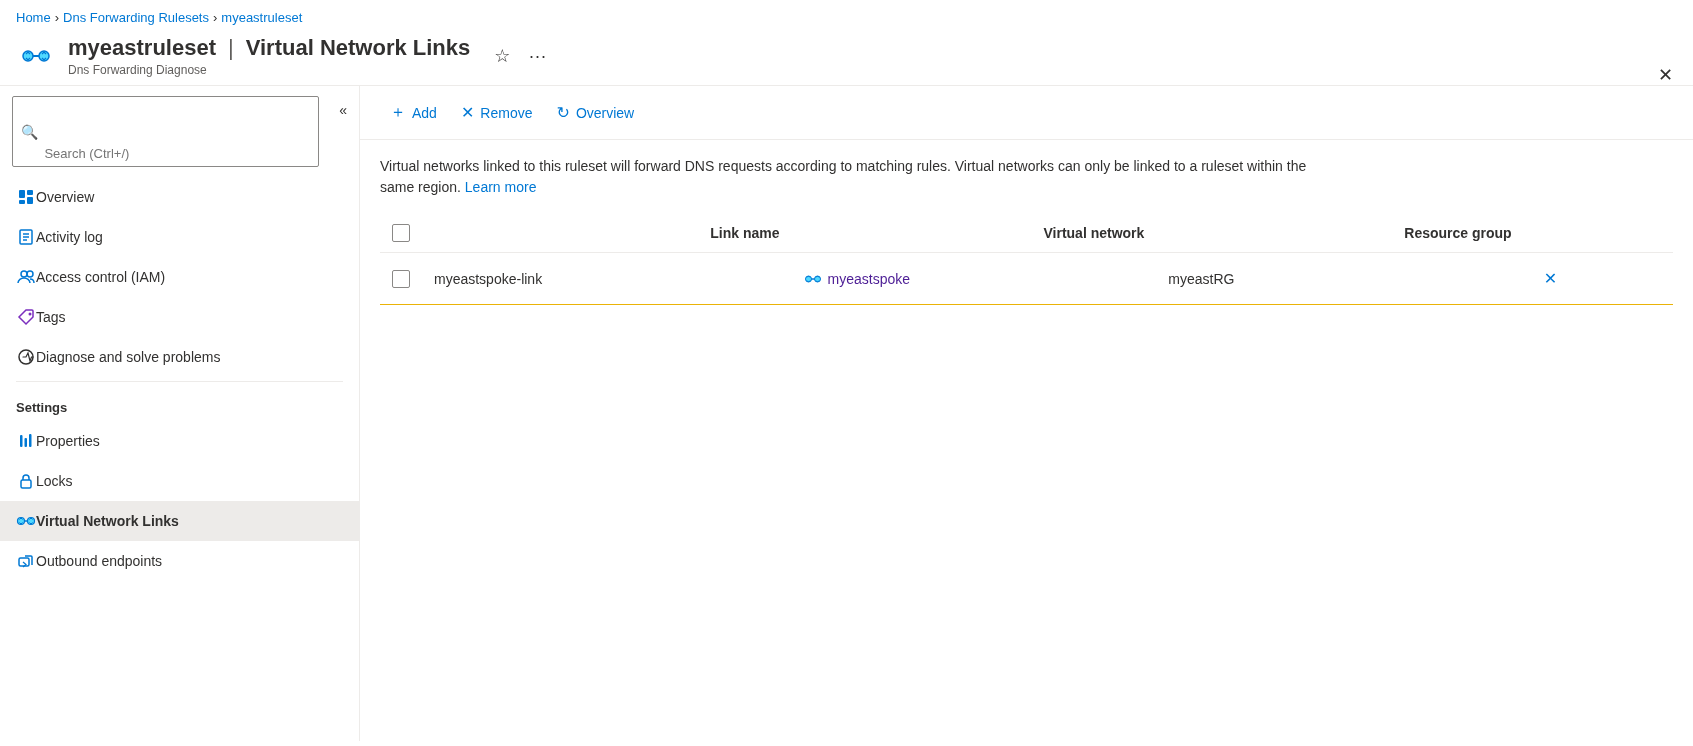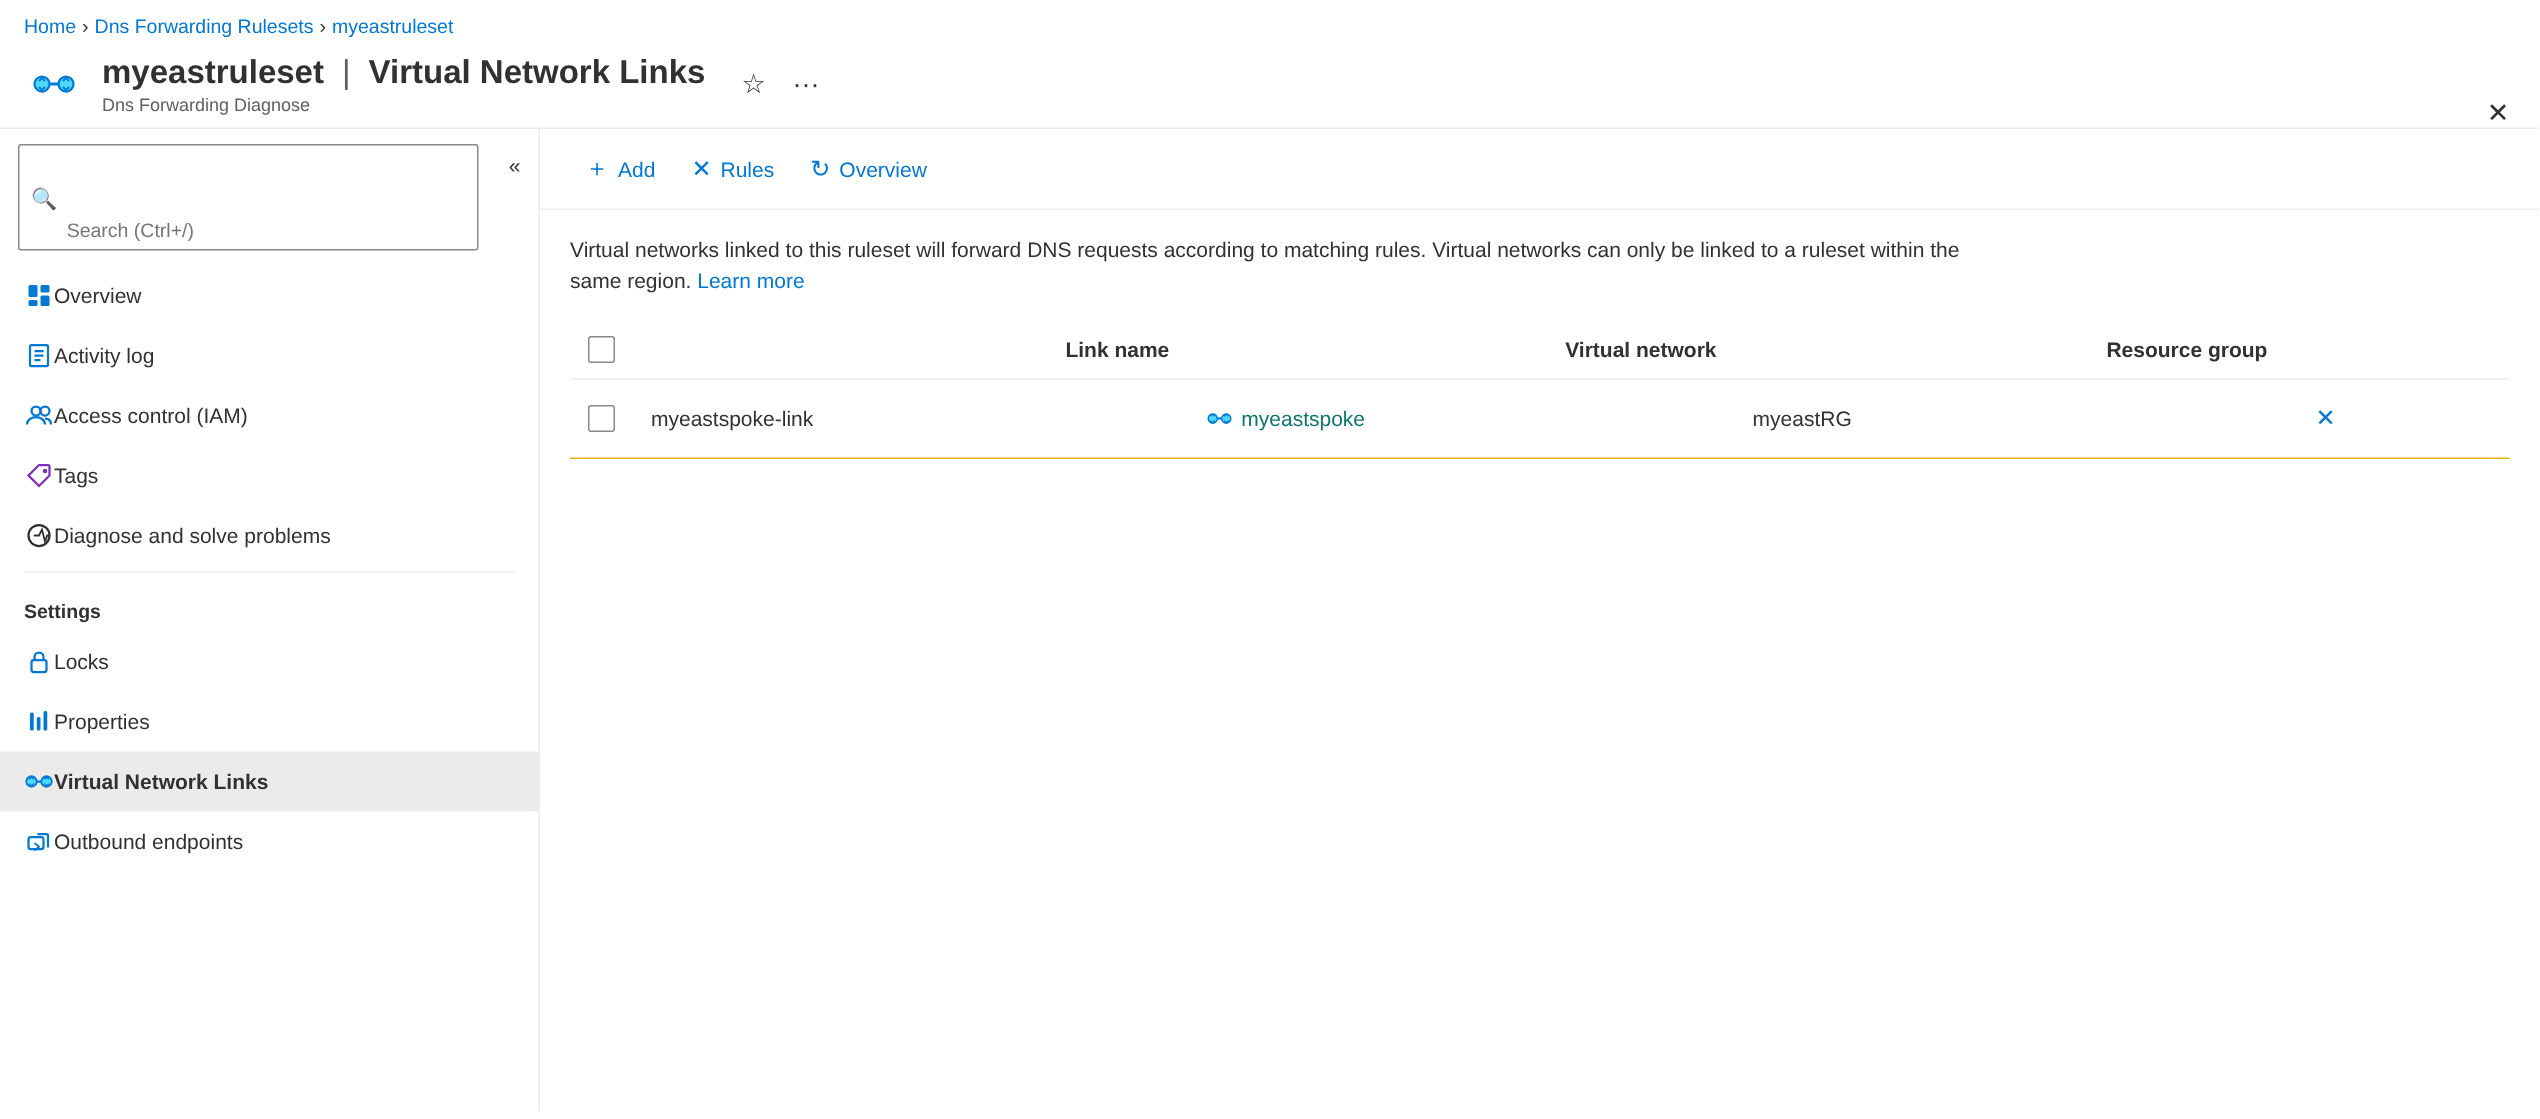--- a/index.html
+++ b/index.html
@@ -52,21 +52,21 @@
 
     
     .table-area { padding: 0 20px; flex: 1; }
     table { width: 100%; border-collapse: collapse; }
     thead tr { border-bottom: 1px solid #edebe9; }
     thead th { padding: 10px 12px; text-align: right; font-size: 14px; font-weight: 600; color: #323130; }
     tbody tr { border-bottom: 1px solid #eab308; }
     tbody td { padding: 12px 12px; font-size: 14px; color: #323130; }
     .checkbox { width: 18px; height: 18px; border: 1.5px solid #8a8886; border-radius: 2px; cursor: pointer; background: #fff; flex-shrink: 0; }
     .checkbox-cell { width: 40px; }
-    .vnet-link { color: #0f766e; text-decoration: none; display: flex; align-items: center; gap: 6px; }
+    .vnet-link { color: #4c1d95; text-decoration: none; display: flex; align-items: center; gap: 6px; }
     .delete-btn { background: none; border: none; cursor: pointer; color: #0078d4; font-size: 16px; padding: 4px 8px; }
   </style>
 </head>
 <body>
 
 <div class="breadcrumb">
   <a>Home</a>
   <span>›</span>
   <a>Dns Forwarding Rulesets</a>
   <span>›</span>
@@ -167,36 +167,36 @@
       </span>
       <span>Diagnose and solve problems</span>
     </div>
 
     <hr class="divider">
     <div class="section-header">Settings</div>
 
     <div class="nav-item">
       <span class="nav-icon">
         <svg width="18" height="18" viewBox="0 0 18 18" fill="none">
-            <rect x="4" y="8" width="10" height="8" rx="1.5" stroke="#0078d4" stroke-width="1.5" fill="none"></rect>
-            <path d="M6 8V6a3 3 0 016 0v2" stroke="#0078d4" stroke-width="1.5" fill="none"></path>
-          </svg>
-      </span>
-      <span>Locks</span>
-    </div>
-
-    <div class="nav-item">
-      <span class="nav-icon">
-        <svg width="18" height="18" viewBox="0 0 18 18" fill="none">
             <rect x="3" y="3" width="2.5" height="12" rx="1" fill="#0078d4"></rect>
             <rect x="7.5" y="6" width="2.5" height="9" rx="1" fill="#0078d4"></rect>
             <rect x="12" y="2" width="2.5" height="13" rx="1" fill="#0078d4"></rect>
           </svg>
       </span>
       <span>Properties</span>
+    </div>
+
+    <div class="nav-item">
+      <span class="nav-icon">
+        <svg width="18" height="18" viewBox="0 0 18 18" fill="none">
+            <rect x="4" y="8" width="10" height="8" rx="1.5" stroke="#0078d4" stroke-width="1.5" fill="none"></rect>
+            <path d="M6 8V6a3 3 0 016 0v2" stroke="#0078d4" stroke-width="1.5" fill="none"></path>
+          </svg>
+      </span>
+      <span>Locks</span>
     </div>
 
 
     <div class="nav-item active">
       <span class="nav-icon">
         <svg width="20" height="20" viewBox="0 0 20 20" fill="none" xmlns="http://www.w3.org/2000/svg">
           <circle cx="5" cy="10" r="3.5" fill="#50d9ff" stroke="#0078d4" stroke-width="1.2"></circle>
           <circle cx="15" cy="10" r="3.5" fill="#50d9ff" stroke="#0078d4" stroke-width="1.2"></circle>
           <line x1="8.5" y1="10" x2="11.5" y2="10" stroke="#0078d4" stroke-width="1.5"></line>
           <path d="M3.5 8.5 L5 7 L6.5 8.5" stroke="#0078d4" stroke-width="1" fill="none"></path>
@@ -223,21 +223,21 @@
 
   <div class="content">
 
     <div class="toolbar">
       <button class="toolbar-btn">
         <span class="btn-icon">＋</span>
         <span>Add</span>
       </button>
       <button class="toolbar-btn">
         <span class="btn-icon">✕</span>
-        <span>Rules</span>
+        <span>Remove</span>
       </button>
       <button class="toolbar-btn">
         <span class="btn-icon">↻</span>
         <span>Overview</span>
       </button>
     </div>
 
     <div class="info-text">
       <span>Virtual networks linked to this ruleset will forward DNS requests according to matching rules. Virtual networks can only be linked to a ruleset within the same region.</span>
       <a href="#">Learn more</a>

